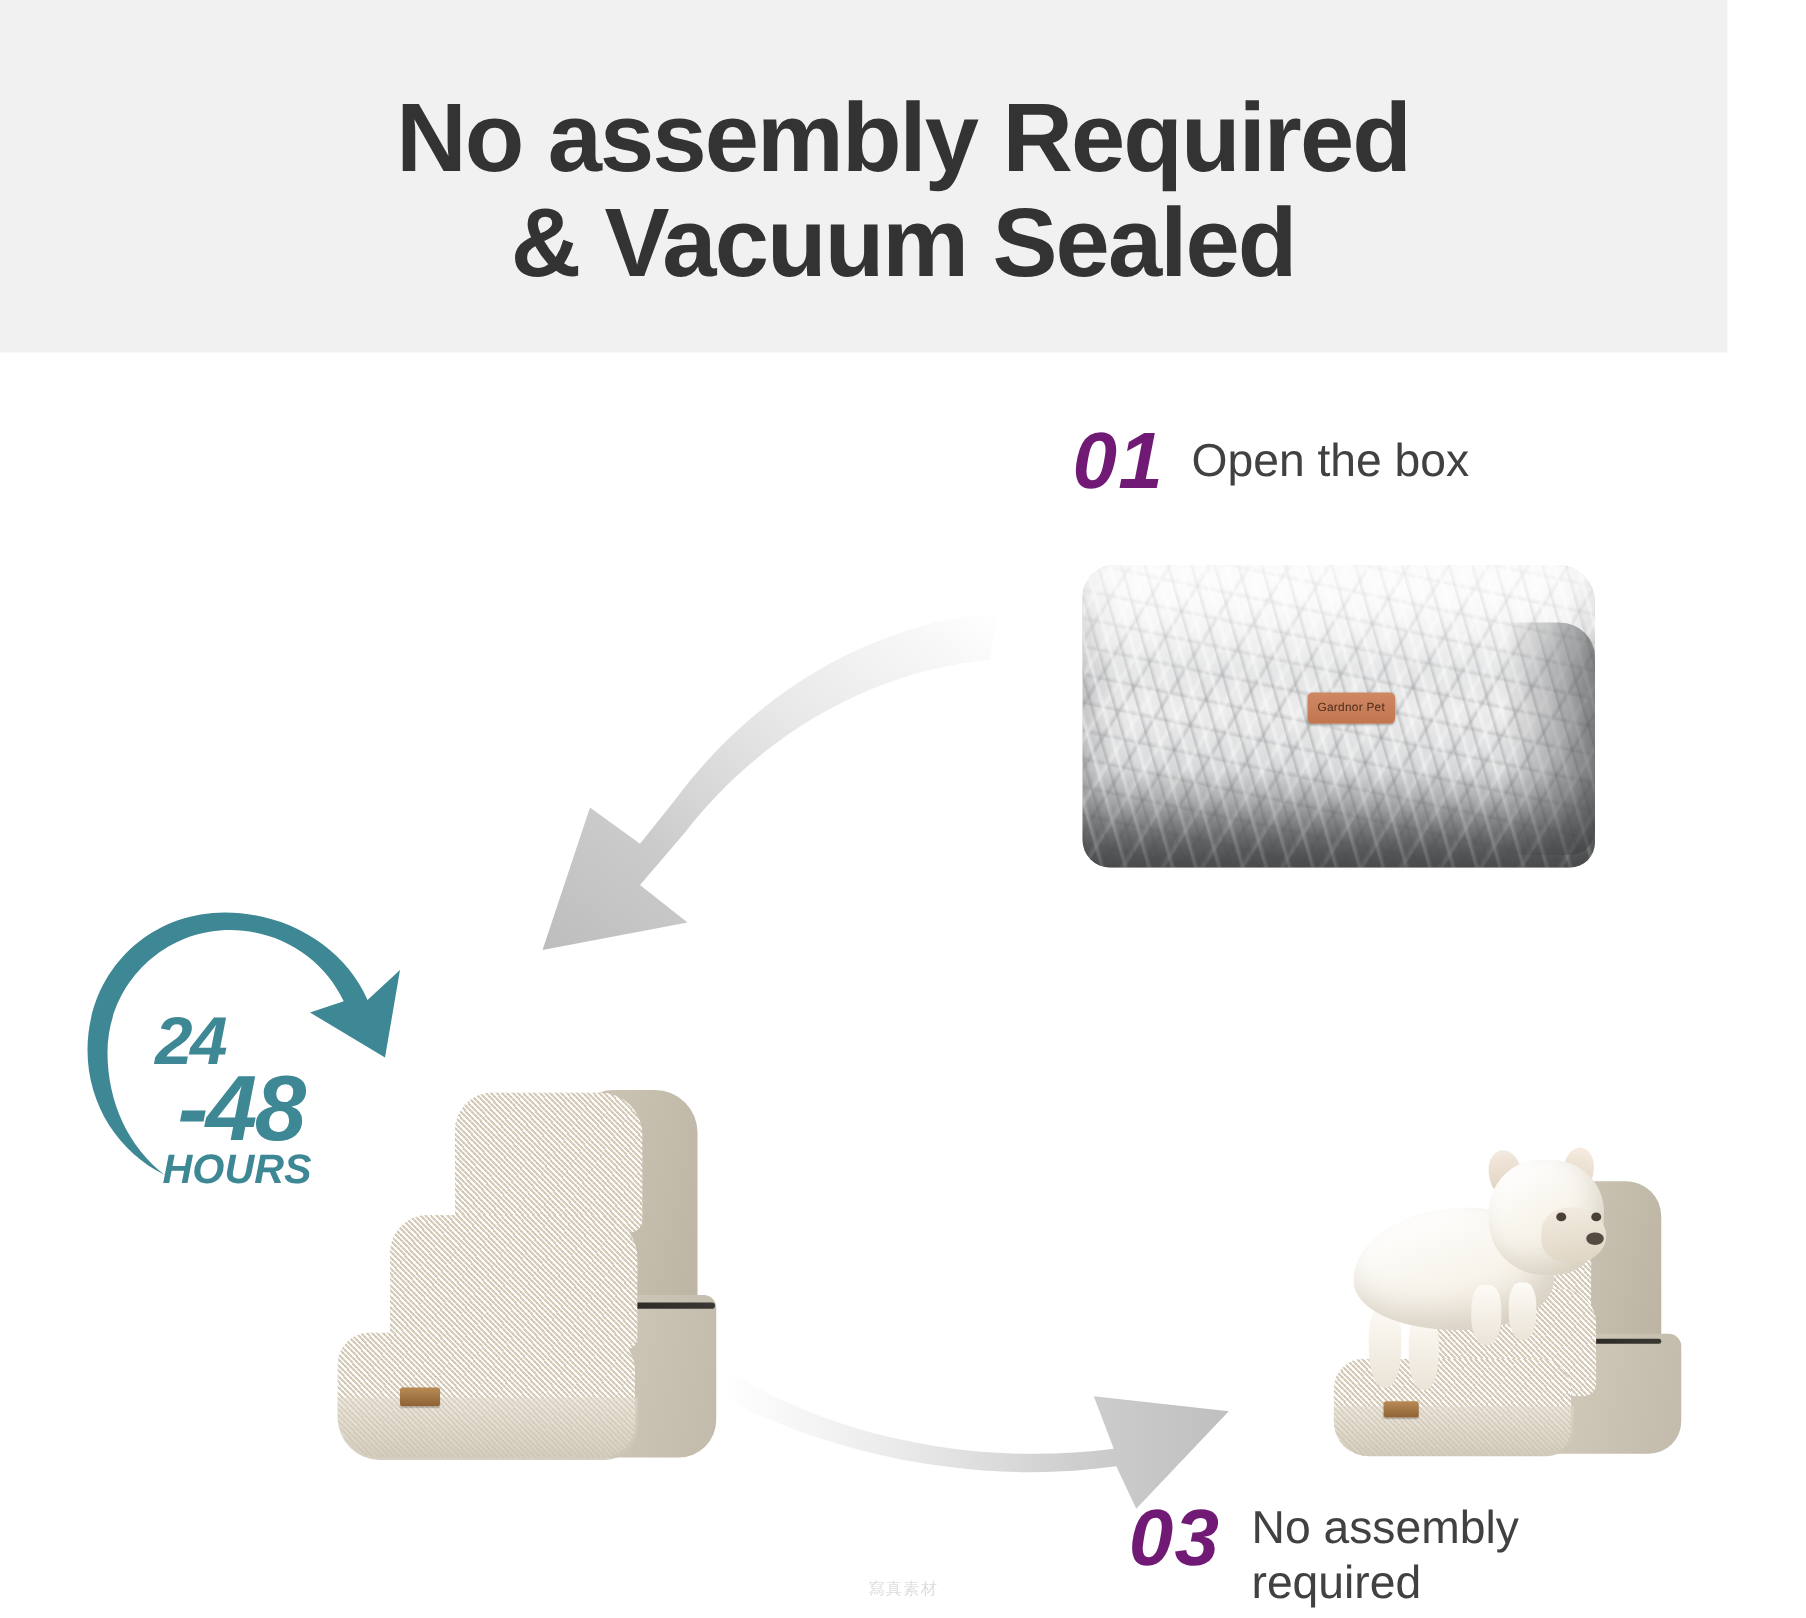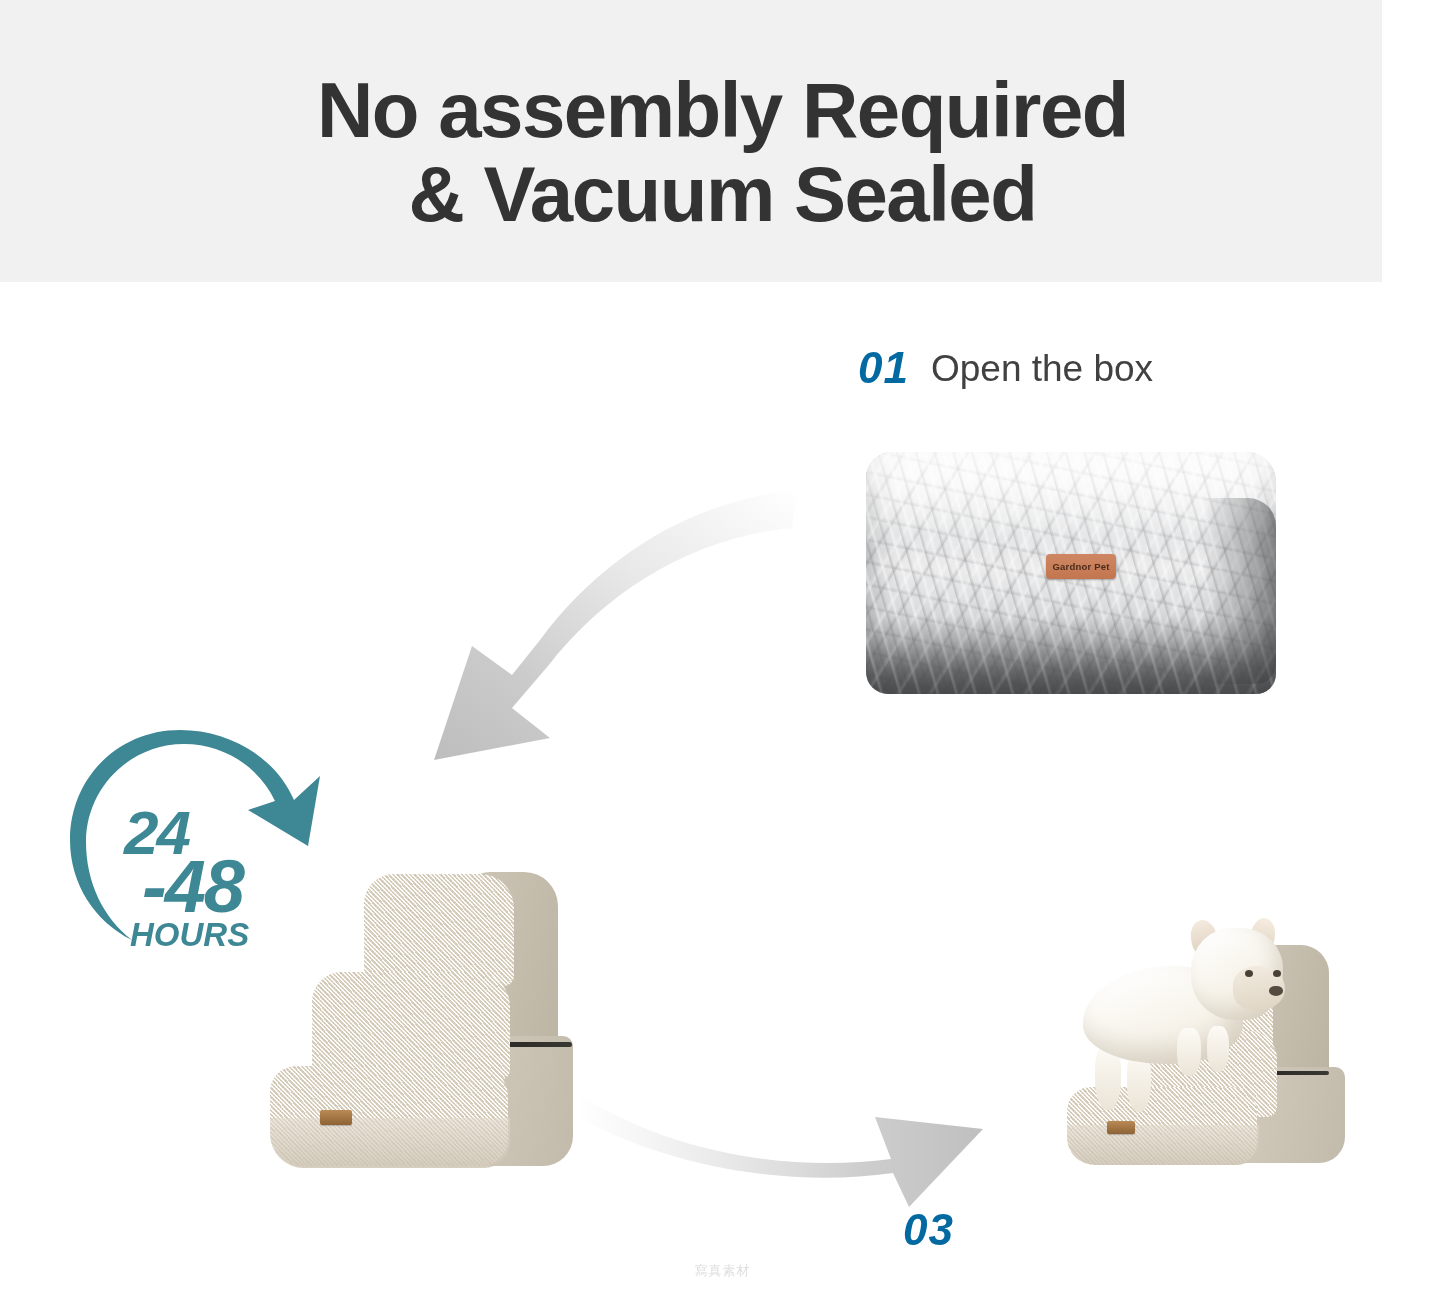--- a/index.html
+++ b/index.html
@@ -50,22 +50,22 @@
   
   .step {
     position: absolute;
     display: flex;
     align-items: flex-start;
   }
   .step-num {
     font-family: "Liberation Sans", sans-serif;
     font-weight: bold;
     font-style: italic;
-    color: #0369a1;
-    font-size: 44px;
+    color: #701a75;
+    font-size: 64px;
     line-height: 64px;
     letter-spacing: 1px;
     white-space: nowrap;
   }
   .step-text {
     color: #414141;
     font-family: "Liberation Sans", sans-serif;
     font-weight: normal;
     font-size: 37px;
     line-height: 44px;
@@ -148,21 +148,21 @@
     border-radius: 4px;
     background: linear-gradient(180deg, #cf8763, #c2764f);
     box-shadow: 0 1px 2px rgba(0,0,0,.30);
     display: flex;
     align-items: center;
     justify-content: center;
   }
   .pkg-label span {
     color: #4a2b1c;
     font-family: "Liberation Sans", sans-serif;
-    font-weight: bold;
+    font-weight: normal;
     font-size: 9.5px;
     letter-spacing: .2px;
     white-space: nowrap;
   }
 
   
   .stairs { position: absolute; }
   .stair-tread {
     position: absolute;
     background-color: #efe9dd;
@@ -321,21 +321,21 @@
   }
   .hours-badge svg { position: absolute; left: 0; top: 0; overflow: visible; }
   .hb-text {
     position: absolute;
     color: #3d8894;
     font-family: "Liberation Sans", sans-serif;
     font-weight: bold;
     font-style: italic;
     white-space: nowrap;
   }
-  .hb-24    { left: 62px;  top: 78px;  font-size: 62px;  line-height: 74px; letter-spacing: -2px; }
+  .hb-24    { left: 62px;  top: 78px;  font-size: 54px;  line-height: 74px; letter-spacing: -2px; }
   .hb-dash48{ left: 80px;  top: 132px; font-size: 74px;  line-height: 74px; letter-spacing: -2px; }
   .hb-hours { left: 68px;  top: 196px; font-size: 33px;  line-height: 42px; letter-spacing: 0px; }
 
   
   .watermark {
     position: absolute;
     left: 0;
     top: 1262px;
     width: 1445px;
     text-align: center;
@@ -463,17 +463,19 @@
     <div class="dog-part dog-ear-r"></div>
     <div class="dog-part dog-head"></div>
     <div class="dog-part dog-muzzle"></div>
     <div class="dog-part dog-eye e1"></div>
     <div class="dog-part dog-eye e2"></div>
     <div class="dog-part dog-nose"></div>
   </div>
 
   <div class="step" id="step-03">
     <span class="step-num">03</span>
+    <span class="step-text">No assembly
+required</span>
   </div>
 
   <div class="watermark">寫真素材</div>
 
 </div>
 
 </body></html>

